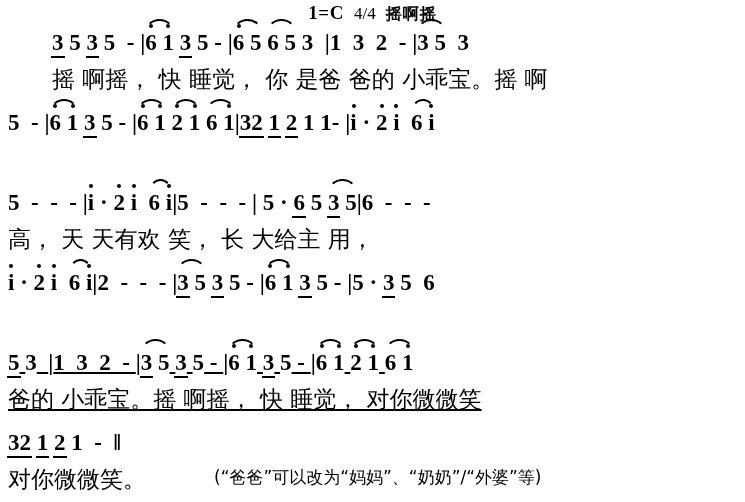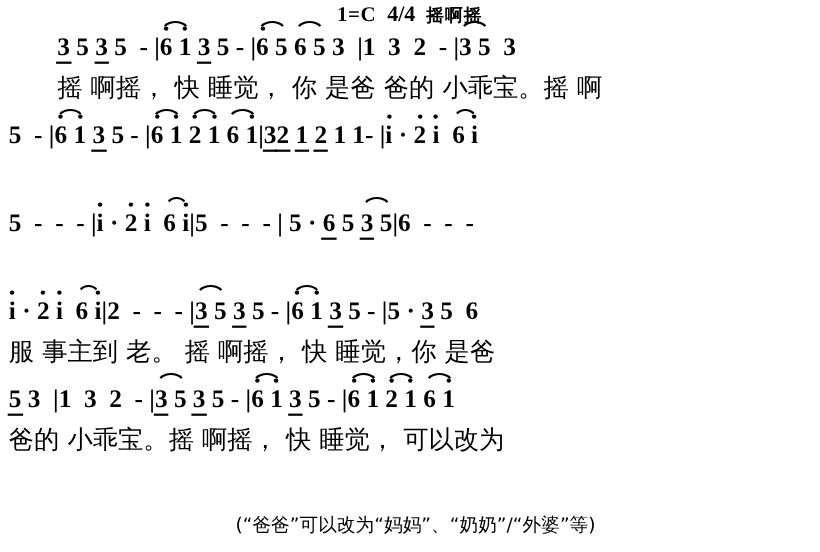--- a/index.html
+++ b/index.html
@@ -32,22 +32,22 @@
     justify-content: center;
     gap: 10px;
   }
   .header .key {
     font-size: 19px;
     font-weight: bold;
     font-family: "Liberation Serif", serif;
     letter-spacing: 0.5px;
   }
   .header .meter {
-    font-size: 20px;
-    font-weight: bold;
+    font-size: 17px;
+    font-weight: normal;
     font-family: "Liberation Serif", serif;
   }
   .header .title {
     font-size: 16px;
     font-weight: bold;
     font-family: "DejaVu Sans", sans-serif;
     letter-spacing: 1px;
   }
 
   
@@ -162,32 +162,38 @@
   <div class="system" style="top:110px;">
     <div class="notes-row">
       5&nbsp;&nbsp;-&nbsp;<span class="bar">|</span><span class="slur"><span class="n dotup">6</span>&nbsp;<span class="n dotup">1</span></span>&nbsp;<span class="n u1">3</span>&nbsp;<span class="n">5</span>&nbsp;-&nbsp;<span class="bar">|</span><span class="slur"><span class="n dotup">6</span>&nbsp;<span class="n dotup">1</span></span>&nbsp;<span class="slur"><span class="n dotup">2</span>&nbsp;<span class="n dotup">1</span></span>&nbsp;<span class="slur"><span class="n">6</span>&nbsp;<span class="n dotup">1</span></span><span class="bar">|</span><span class="n u1">3</span><span class="n u1">2</span>&nbsp;<span class="n u1">1</span>&nbsp;<span class="n u1">2</span>&nbsp;<span class="n">1</span>&nbsp;1-&nbsp;<span class="bar">|</span><span class="n dotup">i</span>&nbsp;·&nbsp;<span class="n dotup">2</span>&nbsp;<span class="n dotup">i</span>&nbsp;&nbsp;<span class="slur"><span class="n">6</span>&nbsp;<span class="n dotup">i</span></span>
     </div>
   </div>
 
   <div class="system" style="top:190px;">
     <div class="notes-row">
       5&nbsp;&nbsp;-&nbsp;&nbsp;-&nbsp;&nbsp;-&nbsp;<span class="bar">|</span><span class="n dotup">i</span>&nbsp;·&nbsp;<span class="n dotup">2</span>&nbsp;<span class="n dotup">i</span>&nbsp;&nbsp;<span class="slur"><span class="n">6</span>&nbsp;<span class="n dotup">i</span></span><span class="bar">|</span>5&nbsp;&nbsp;-&nbsp;&nbsp;-&nbsp;&nbsp;-&nbsp;<span class="bar">|</span>&nbsp;5&nbsp;·&nbsp;<span class="n u1">6</span>&nbsp;<span class="n">5</span>&nbsp;<span class="slur"><span class="n u1">3</span>&nbsp;<span class="n">5</span></span><span class="bar">|</span>6&nbsp;&nbsp;-&nbsp;&nbsp;-&nbsp;&nbsp;-
     </div>
+    <div class="lyrics-row">高， 天 天有欢 笑， 长 大给主 用，</div>
   </div>
 
   <div class="system" style="top:270px;">
     <div class="notes-row">
       <span class="n dotup">i</span>&nbsp;·&nbsp;<span class="n dotup">2</span>&nbsp;<span class="n dotup">i</span>&nbsp;&nbsp;<span class="slur"><span class="n">6</span>&nbsp;<span class="n dotup">i</span></span><span class="bar">|</span>2&nbsp;&nbsp;-&nbsp;&nbsp;-&nbsp;&nbsp;-&nbsp;<span class="bar">|</span><span class="slur"><span class="n u1">3</span>&nbsp;<span class="n">5</span></span>&nbsp;<span class="n u1">3</span>&nbsp;<span class="n">5</span>&nbsp;-&nbsp;<span class="bar">|</span><span class="slur"><span class="n dotup">6</span>&nbsp;<span class="n dotup">1</span></span>&nbsp;<span class="n u1">3</span>&nbsp;<span class="n">5</span>&nbsp;-&nbsp;<span class="bar">|</span>5&nbsp;·&nbsp;<span class="n u1">3</span>&nbsp;<span class="n">5</span>&nbsp;&nbsp;<span class="n">6</span>
     </div>
-    <div class="lyrics-row">服 事主到 老。 摇 啊摇， 快 睡觉，你 是爸</div>
   </div>
 
-  <div class="system" style="top:350px;">
+  <div class="system" style="top:350px;text-decoration:underline;">
     <div class="notes-row">
       <span class="n u1">5</span>&nbsp;<span class="n">3</span>&nbsp;&nbsp;<span class="bar">|</span>1&nbsp;&nbsp;3&nbsp;&nbsp;2&nbsp;&nbsp;-&nbsp;<span class="bar">|</span><span class="slur"><span class="n u1">3</span>&nbsp;<span class="n">5</span></span>&nbsp;<span class="n u1">3</span>&nbsp;<span class="n">5</span>&nbsp;-&nbsp;<span class="bar">|</span><span class="slur"><span class="n dotup">6</span>&nbsp;<span class="n dotup">1</span></span>&nbsp;<span class="n u1">3</span>&nbsp;<span class="n">5</span>&nbsp;-&nbsp;<span class="bar">|</span><span class="slur"><span class="n dotup">6</span>&nbsp;<span class="n dotup">1</span></span>&nbsp;<span class="slur"><span class="n dotup">2</span>&nbsp;<span class="n dotup">1</span></span>&nbsp;<span class="slur"><span class="n">6</span>&nbsp;<span class="n dotup">1</span></span>
     </div>
-    <div class="lyrics-row">爸的 小乖宝。摇 啊摇， 快 睡觉， 可以改为</div>
+    <div class="lyrics-row">爸的 小乖宝。摇 啊摇， 快 睡觉， 对你微微笑</div>
   </div>
 
+  <div class="system" style="top:430px;">
+    <div class="notes-row">
+      <span class="n u1">3</span><span class="n u1">2</span>&nbsp;<span class="n u1">1</span>&nbsp;<span class="n u1">2</span>&nbsp;<span class="n">1</span>&nbsp;&nbsp;-&nbsp;&nbsp;<span class="endbar">‖</span>
+    </div>
+    <div class="lyrics-row">对你微微笑。</div>
+  </div>
 
   <div class="footer-note" style="top:466px; left:214px;">(“爸爸”可以改为“妈妈”、“奶奶”/“外婆”等)</div>
 
 </div>
 
 </body></html>

